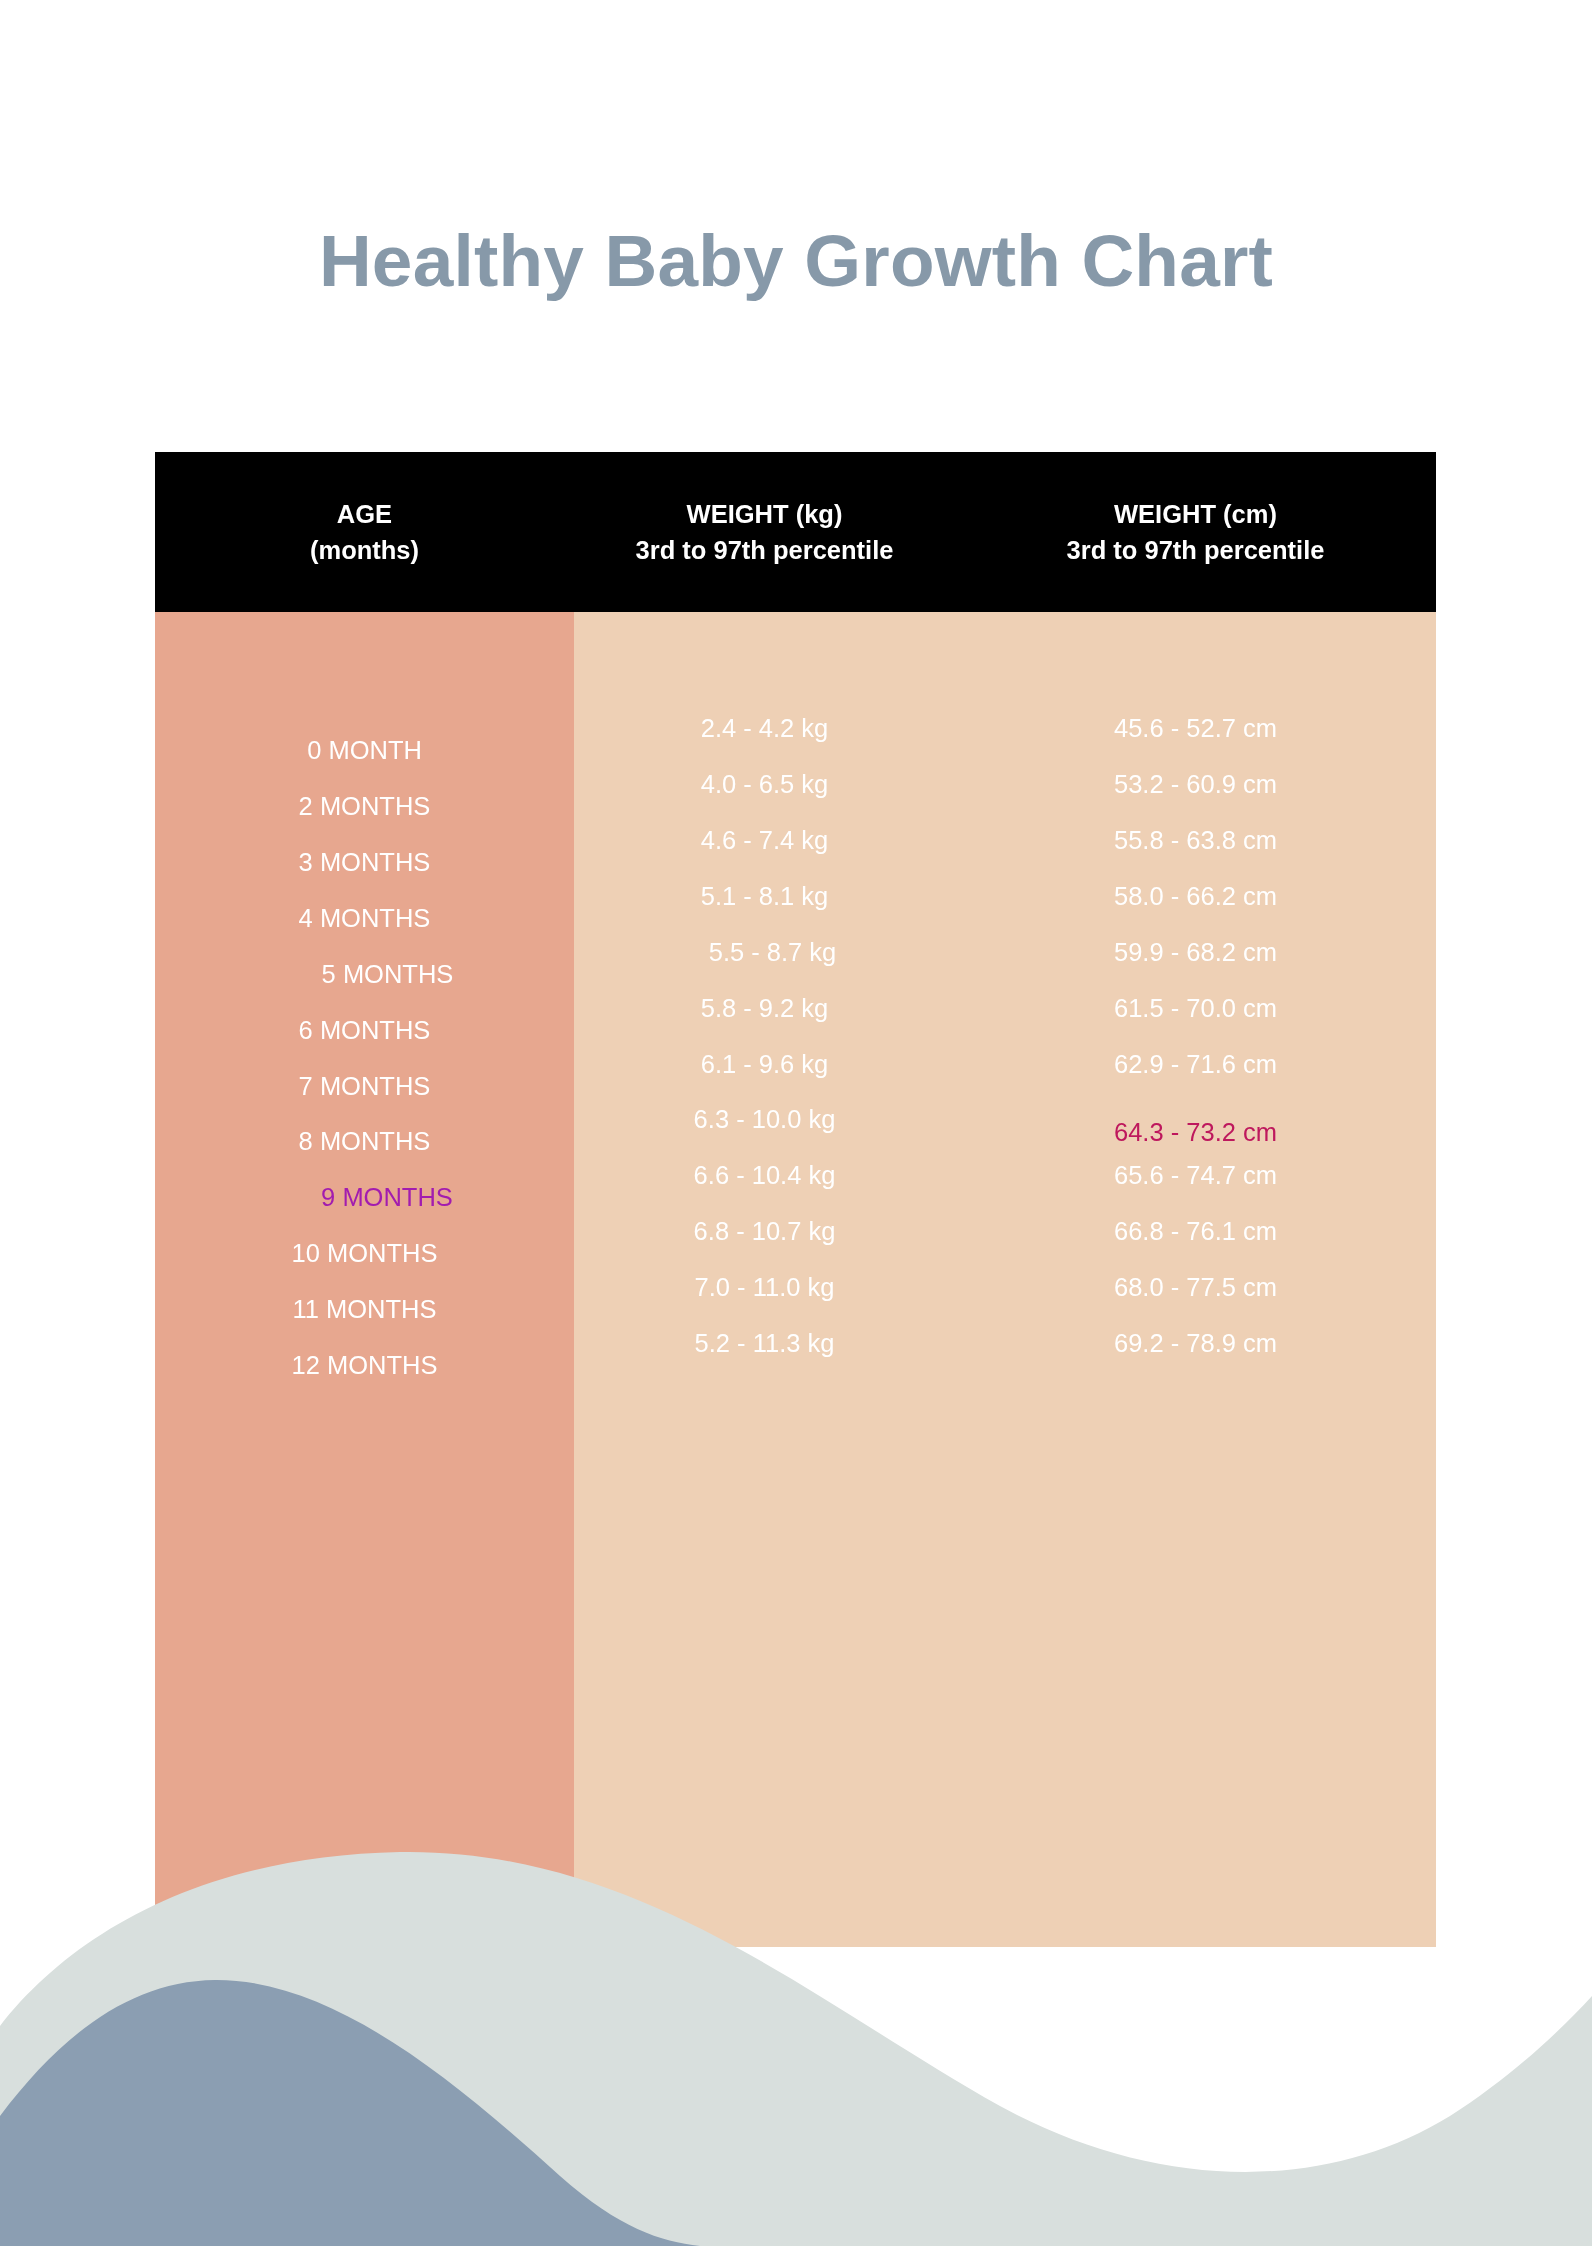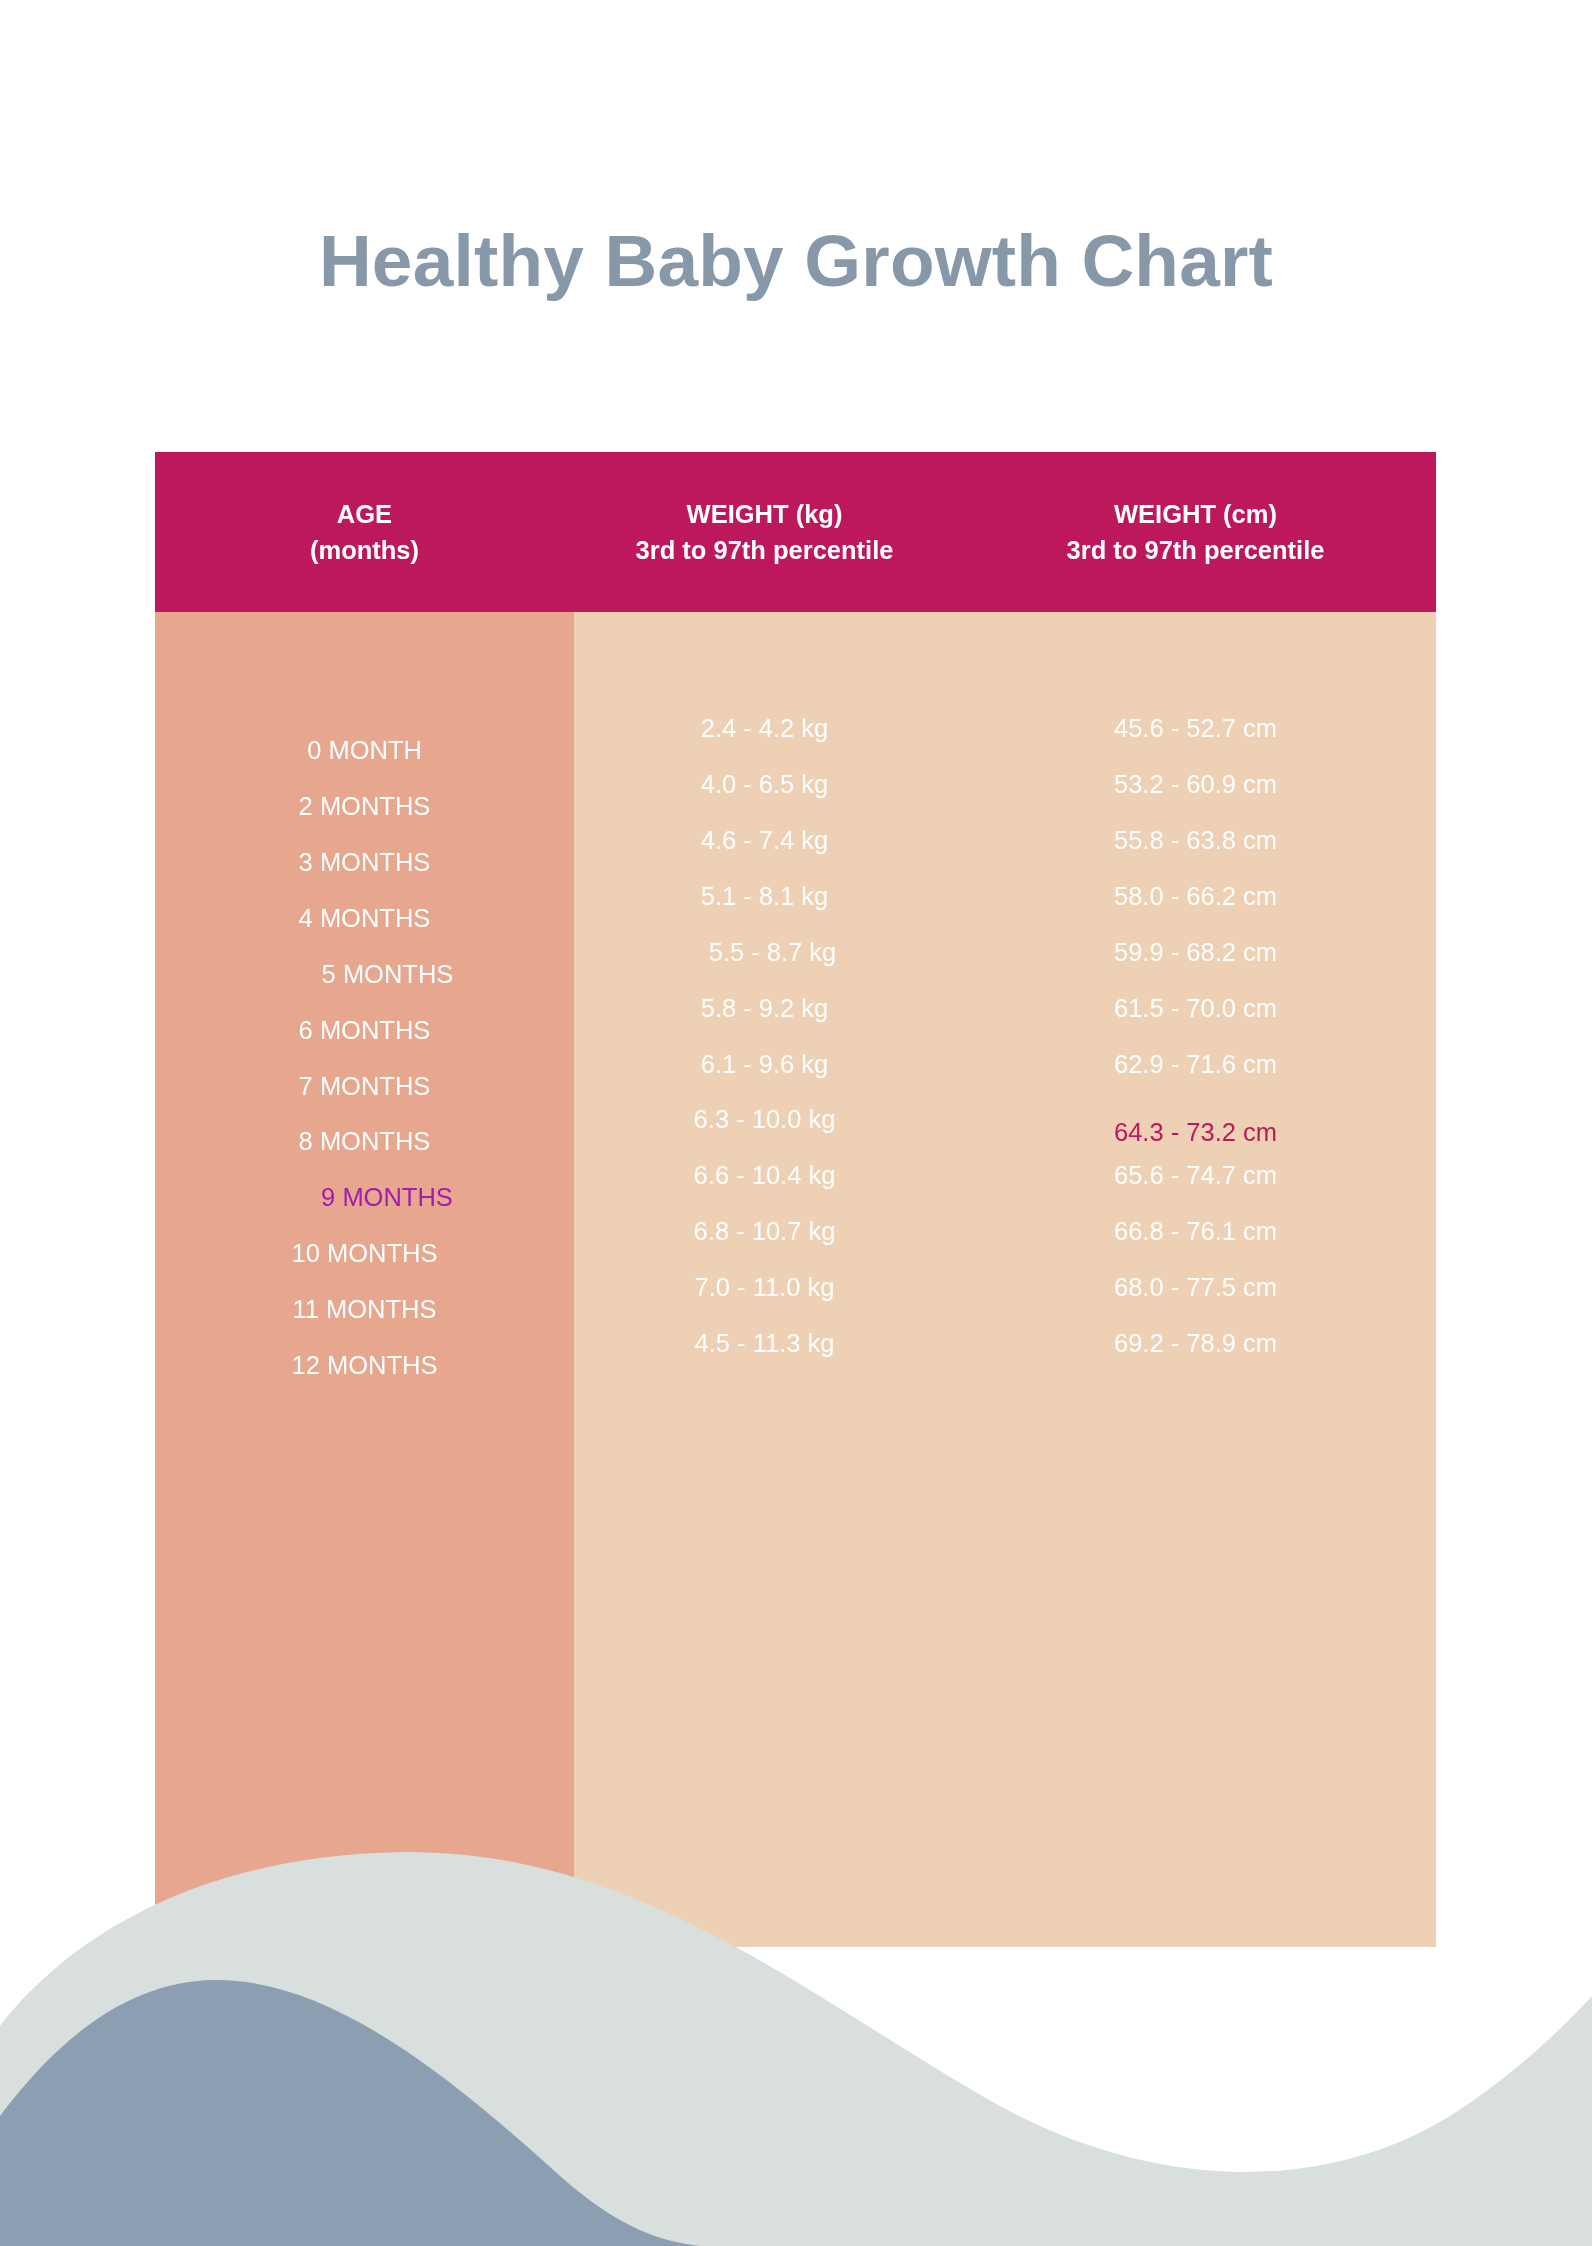--- a/index.html
+++ b/index.html
@@ -111,21 +111,21 @@
   }
   .wave-layer svg { display: block; width: 1592px; height: 430px; }
 </style>
 </head>
 <body style="background: rgb(255, 255, 255);">
 
 <div class="page-title" style="color: rgb(135, 153, 169);">Healthy Baby Growth Chart</div>
 
 <div class="growth-table">
 
-  <div class="table-header" style="background: #be185d;">
+  <div class="table-header" style="background: #000000;">
     <div class="th th-age" style="color: rgb(255, 255, 255);">
       <span>AGE</span>
       <span class="th-line2">(months)</span>
     </div>
     <div class="th th-weight" style="color: rgb(255, 255, 255);">
       <span>WEIGHT (kg)</span>
       <span class="th-line2">3rd to 97th percentile</span>
     </div>
     <div class="th th-height" style="color: rgb(255, 255, 255);">
       <span>WEIGHT (cm)</span>
@@ -186,21 +186,21 @@
           <div class="td td-weight" style="color: rgb(255, 255, 255);">6.8 - 10.7 kg</div>
           <div class="td td-height" style="color: rgb(255, 255, 255);">66.8 - 76.1 cm</div>
         </div>
         <div class="trow">
           <div class="td td-age" style="color: rgb(255, 255, 255);">11 MONTHS</div>
           <div class="td td-weight" style="color: rgb(255, 255, 255);">7.0 - 11.0 kg</div>
           <div class="td td-height" style="color: rgb(255, 255, 255);">68.0 - 77.5 cm</div>
         </div>
         <div class="trow">
           <div class="td td-age" style="color: rgb(255, 255, 255);">12 MONTHS</div>
-          <div class="td td-weight" style="color: rgb(255, 255, 255);">4.5 - 11.3 kg</div>
+          <div class="td td-weight" style="color: rgb(255, 255, 255);">5.2 - 11.3 kg</div>
           <div class="td td-height" style="color: rgb(255, 255, 255);">69.2 - 78.9 cm</div>
         </div>
       </div>
   </div>
 
 </div>
 
 <div class="wave-layer">
   <svg viewBox="0 0 1592 430" preserveAspectRatio="none" xmlns="http://www.w3.org/2000/svg">
     <path id="wave-light-path" d="M0,210 C70,120 200,40 400,36 C640,32 820,190 1000,290 C1150,372 1320,380 1450,300 C1510,262 1560,215 1592,180 L1592,430 L0,430 Z" fill="#d8dfdd"></path>

